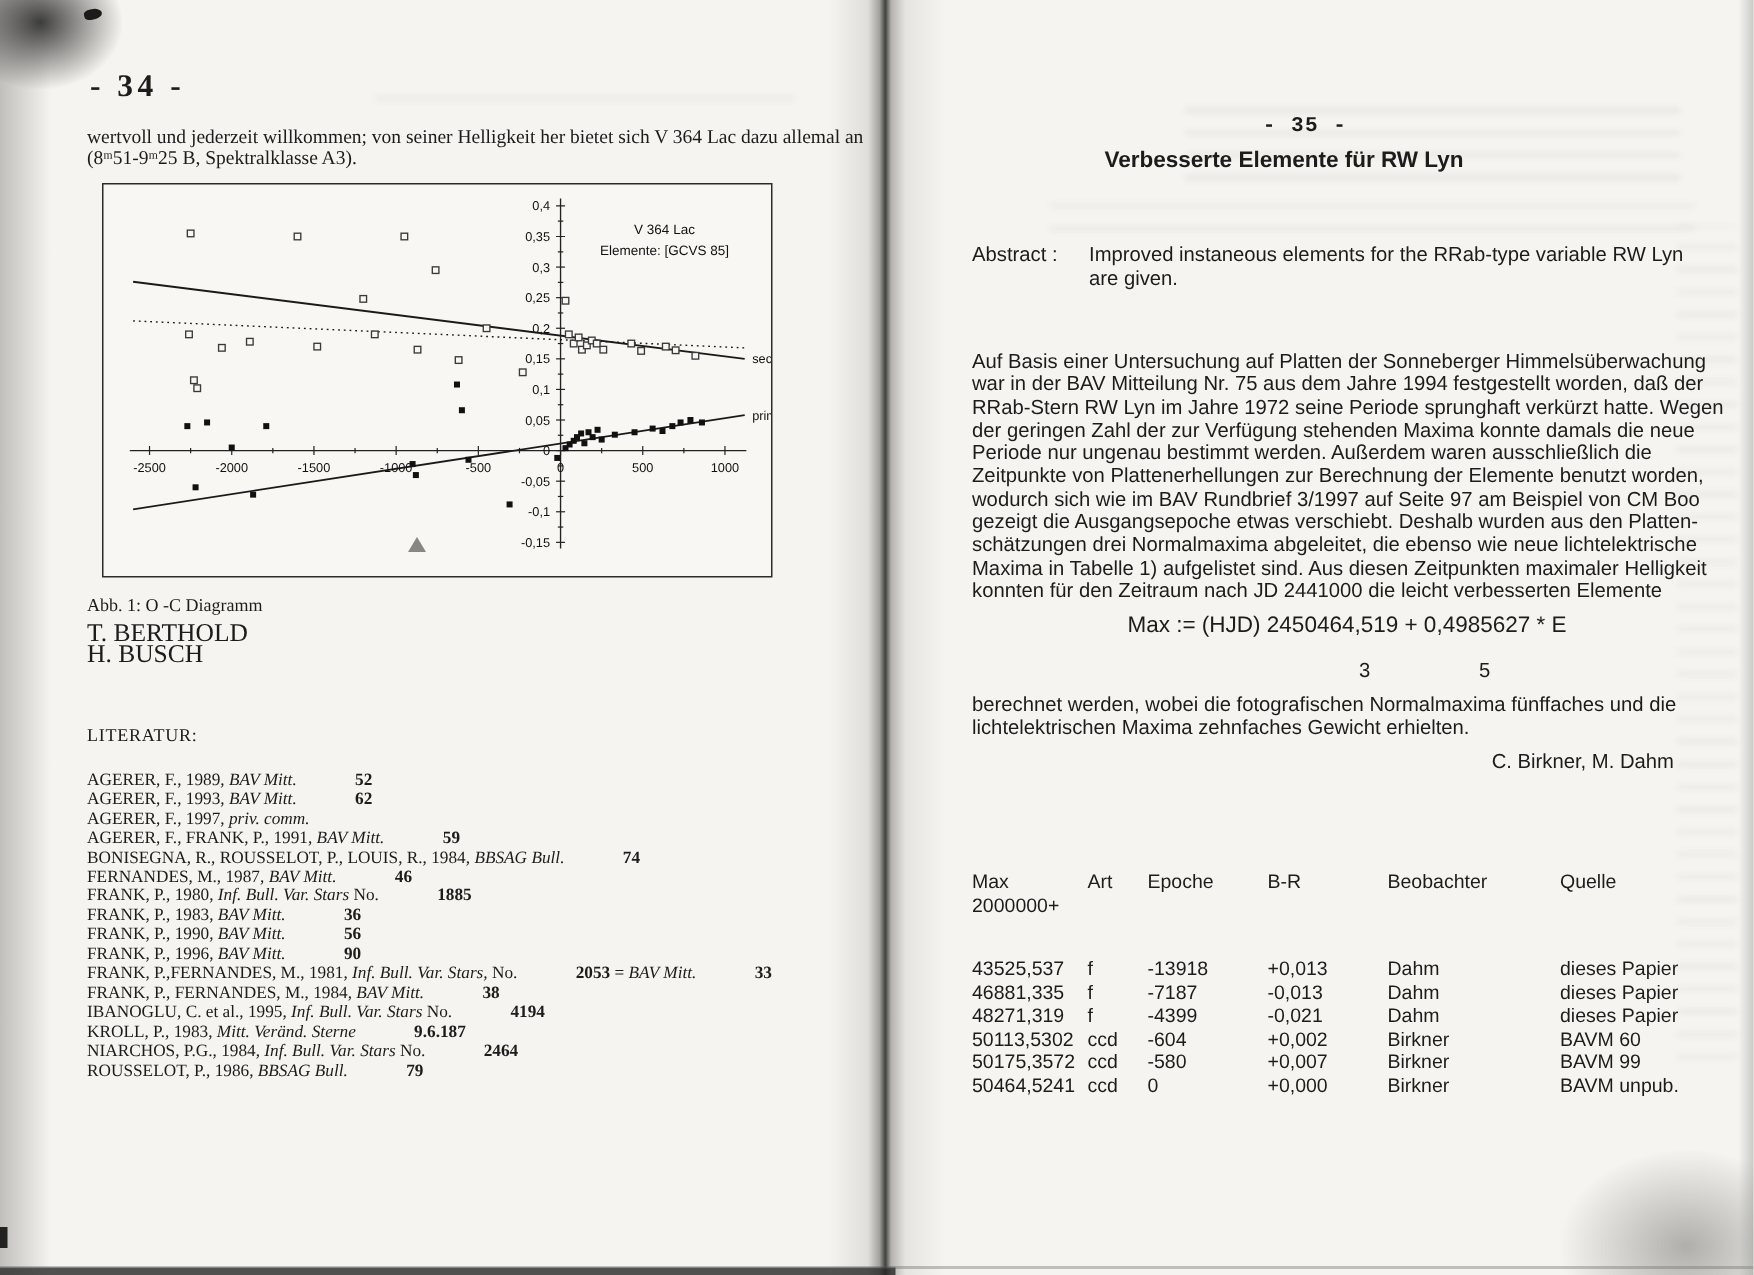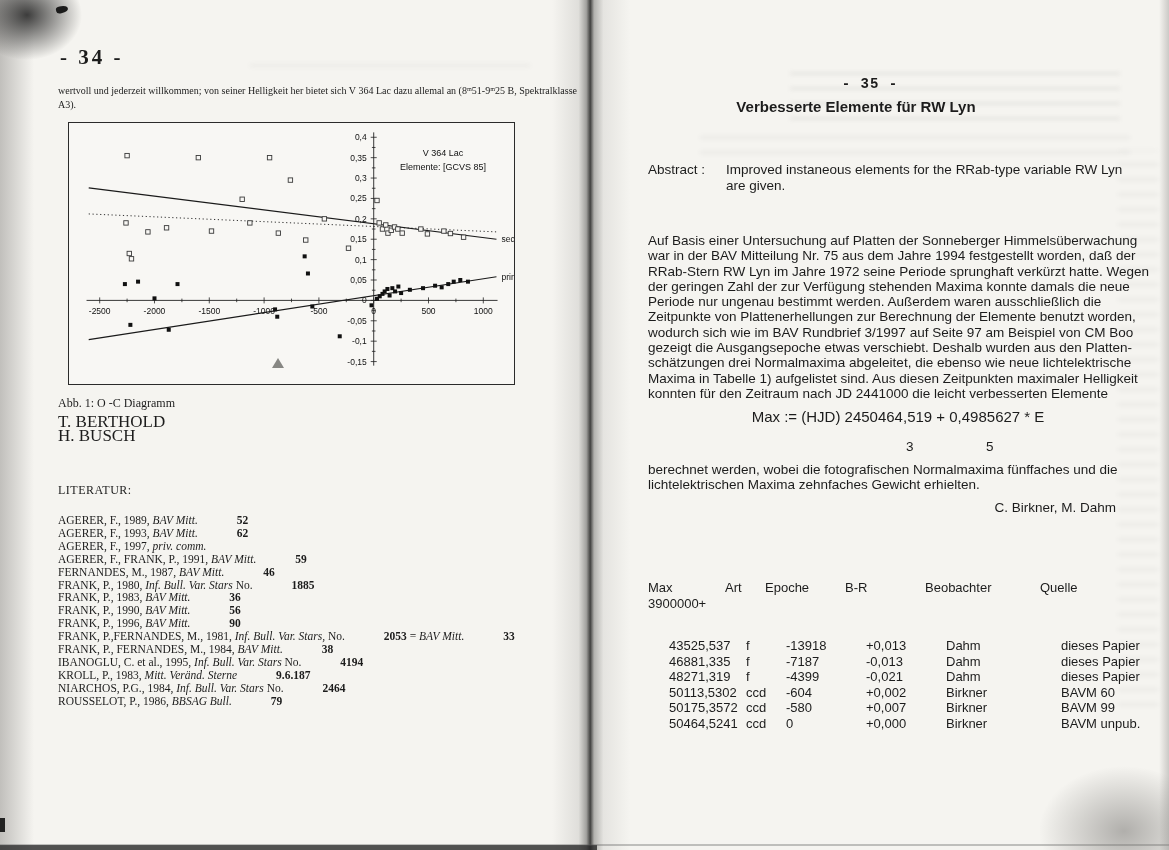--- a/index.html
+++ b/index.html
@@ -28,21 +28,21 @@
   .bleed.b1{left:790px;top:66px;width:330px;height:58px;}
   .bleed.b2{left:700px;top:128px;width:430px;height:30px;opacity:.1;}
   .bleed.b3{left:1118px;top:150px;width:40px;height:560px;opacity:.1;}
   .bleed.b4{left:250px;top:55px;width:280px;height:16px;opacity:.09;}
   .chart-smudge{position:absolute;left:272px;top:358px;width:12px;height:10px;background:#6a6a66;
      clip-path:polygon(50% 0,100% 100%,0 100%);opacity:.8;}
 
   
   .p34-header{position:absolute;left:60px;top:45px;width:470px;text-align:left;
      font-weight:bold;font-size:21px;letter-spacing:3px;}
-  .p34-intro{position:absolute;left:58px;top:84px;width:520px;font-size:10px;line-height:13.5px;}
+  .p34-intro{position:absolute;left:58px;top:84px;width:520px;font-size:13px;line-height:13.5px;}
   .chart-box{position:absolute;left:68px;top:122px;width:445px;height:261px;
      border:1.3px solid #2b2b2b;background:#f8f7f4;}
   .chart-box svg{font-family:"Liberation Sans",sans-serif;}
   .fig-caption{position:absolute;left:58px;top:396px;font-size:12px;}
   .authors{position:absolute;left:58px;top:415px;font-size:17px;line-height:14px;}
   .lit-head{position:absolute;left:58px;top:483px;font-size:12px;letter-spacing:.5px;}
   .lit-list{position:absolute;left:58px;top:514px;font-size:11.5px;line-height:12.9px;width:480px;}
   .lit-line{white-space:nowrap;}
   .it{font-style:italic;}
   .bd{font-weight:bold;padding-left:36px;}
@@ -63,21 +63,21 @@
   .formula-sub span{position:absolute;}
   .formula-sub .e1{left:258px;}
   .formula-sub .e2{left:338px;}
   .p35-body2{position:absolute;left:648px;top:462px;width:502px;font-size:13.5px;line-height:15.3px;}
   .signature{position:absolute;left:648px;top:500px;width:500px;text-align:right;
      padding-right:32px;box-sizing:border-box;font-size:13.5px;}
   .dtable{position:absolute;left:648px;top:580px;width:505px;font-size:13px;}
   .thead,.trow{display:grid;grid-template-columns:77px 40px 80px 80px 115px 113px;}
   .thead{line-height:15.5px;}
   .trows{margin-top:27px;}
-  .trow{line-height:15.6px;margin-left:21px;}
+  .trow{line-height:15.6px;}
 </style>
 </head>
 <body>
 
 <div class="scan">
 
   <div class="edge-left"></div>
   <div class="smudge-topleft"></div>
   <div class="mark-topleft"></div>
   <div class="mark-left-bottom"></div>
@@ -232,20 +232,21 @@
   <div class="authors">
     <div>T. BERTHOLD</div>
     <div>H. BUSCH</div>
   </div>
   <div class="lit-head">LITERATUR:</div>
   <div class="lit-list">
       <div class="lit-line"><span>AGERER, F., 1989, </span><span class="it">BAV Mitt.</span><span> </span><span class="bd">52</span></div>
       <div class="lit-line"><span>AGERER, F., 1993, </span><span class="it">BAV Mitt.</span><span> </span><span class="bd">62</span></div>
       <div class="lit-line"><span>AGERER, F., 1997, </span><span class="it">priv. comm.</span></div>
       <div class="lit-line"><span>AGERER, F., FRANK, P., 1991, </span><span class="it">BAV Mitt.</span><span> </span><span class="bd">59</span></div>
+      <div class="lit-line"><span>BONISEGNA, R., ROUSSELOT, P., LOUIS, R., 1984, </span><span class="it">BBSAG Bull.</span><span> </span><span class="bd">74</span></div>
       <div class="lit-line"><span>FERNANDES, M., 1987, </span><span class="it">BAV Mitt.</span><span> </span><span class="bd">46</span></div>
       <div class="lit-line"><span>FRANK, P., 1980, </span><span class="it">Inf. Bull. Var. Stars</span><span> No. </span><span class="bd">1885</span></div>
       <div class="lit-line"><span>FRANK, P., 1983, </span><span class="it">BAV Mitt.</span><span> </span><span class="bd">36</span></div>
       <div class="lit-line"><span>FRANK, P., 1990, </span><span class="it">BAV Mitt.</span><span> </span><span class="bd">56</span></div>
       <div class="lit-line"><span>FRANK, P., 1996, </span><span class="it">BAV Mitt.</span><span> </span><span class="bd">90</span></div>
       <div class="lit-line"><span>FRANK, P.,FERNANDES, M., 1981, </span><span class="it">Inf. Bull. Var. Stars,</span><span> No. </span><span class="bd">2053</span><span> = </span><span class="it">BAV Mitt.</span><span> </span><span class="bd">33</span></div>
       <div class="lit-line"><span>FRANK, P., FERNANDES, M., 1984, </span><span class="it">BAV Mitt.</span><span> </span><span class="bd">38</span></div>
       <div class="lit-line"><span>IBANOGLU, C. et al., 1995, </span><span class="it">Inf. Bull. Var. Stars</span><span> No. </span><span class="bd">4194</span></div>
       <div class="lit-line"><span>KROLL, P., 1983, </span><span class="it">Mitt. Veränd. Sterne</span><span> </span><span class="bd">9.6.187</span></div>
       <div class="lit-line"><span>NIARCHOS, P.G., 1984, </span><span class="it">Inf. Bull. Var. Stars</span><span> No. </span><span class="bd">2464</span></div>
@@ -268,21 +269,21 @@
     <span class="e2">5</span>
   </div>
 
   <div class="p35-body2 sans">berechnet werden, wobei die fotografischen Normalmaxima fünffaches und die lichtelektrischen Maxima zehnfaches Gewicht erhielten.</div>
   <div class="signature sans">C. Birkner, M. Dahm</div>
 
   <div class="dtable sans">
     <div class="thead">
       <div>
         <div>Max</div>
-        <div>3900000+</div>
+        <div>2000000+</div>
       </div>
       <div>Art</div>
       <div>Epoche</div>
       <div>B-R</div>
       <div>Beobachter</div>
       <div>Quelle</div>
     </div>
     <div class="trows">
         <div class="trow">
           <div>43525,537</div>

